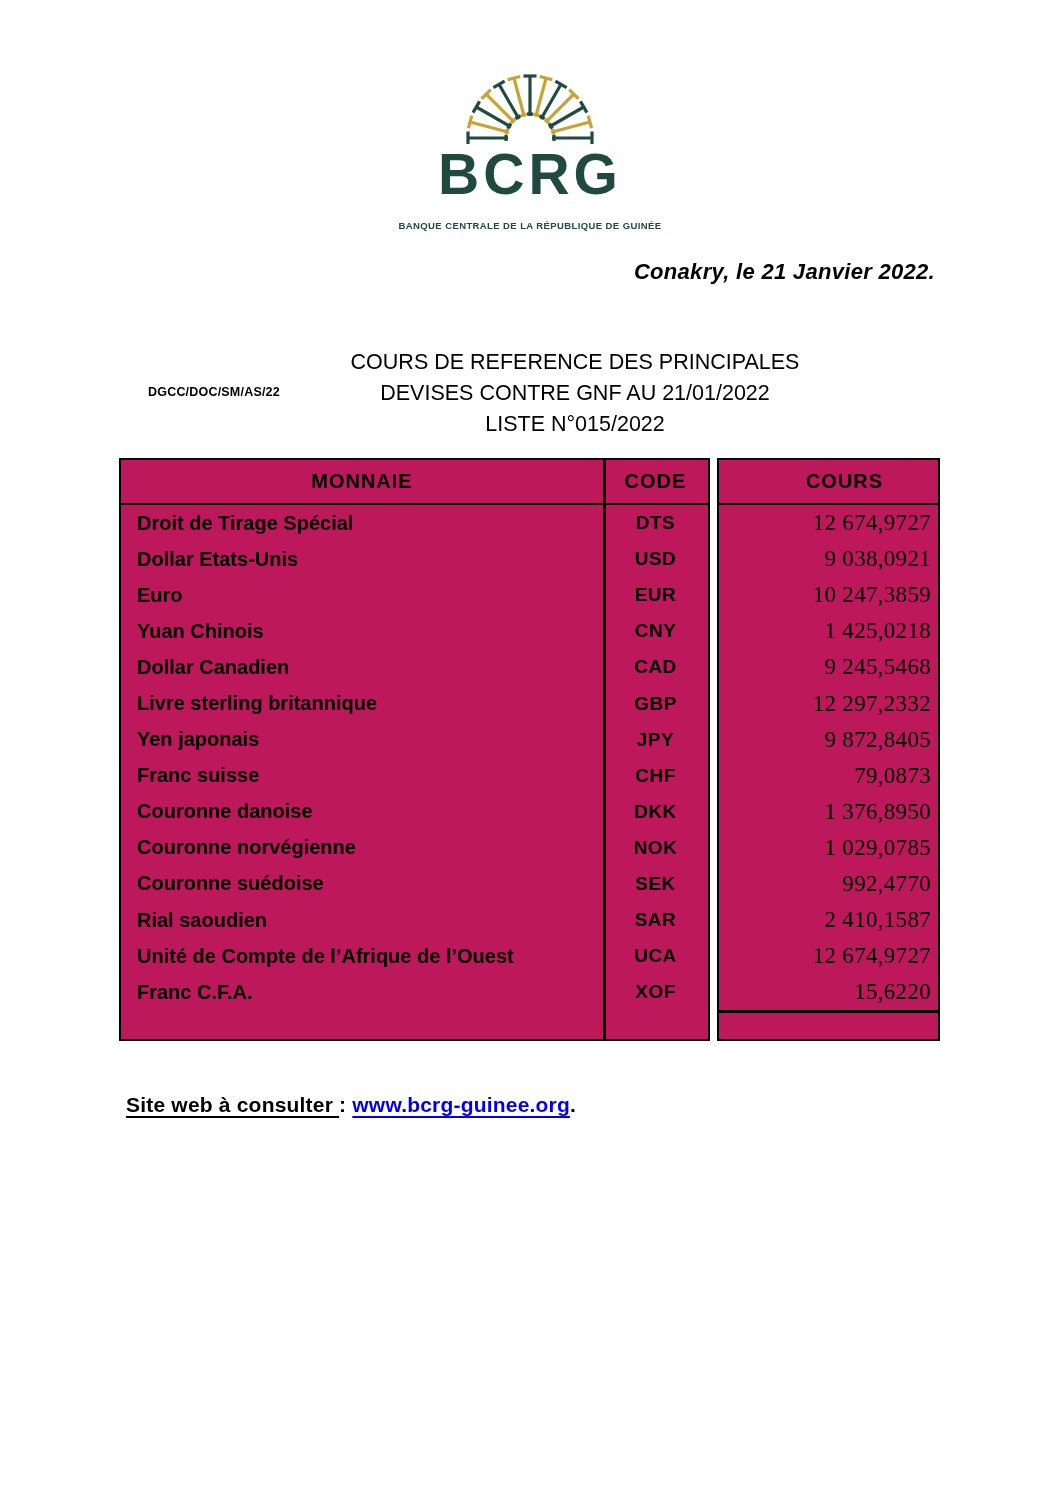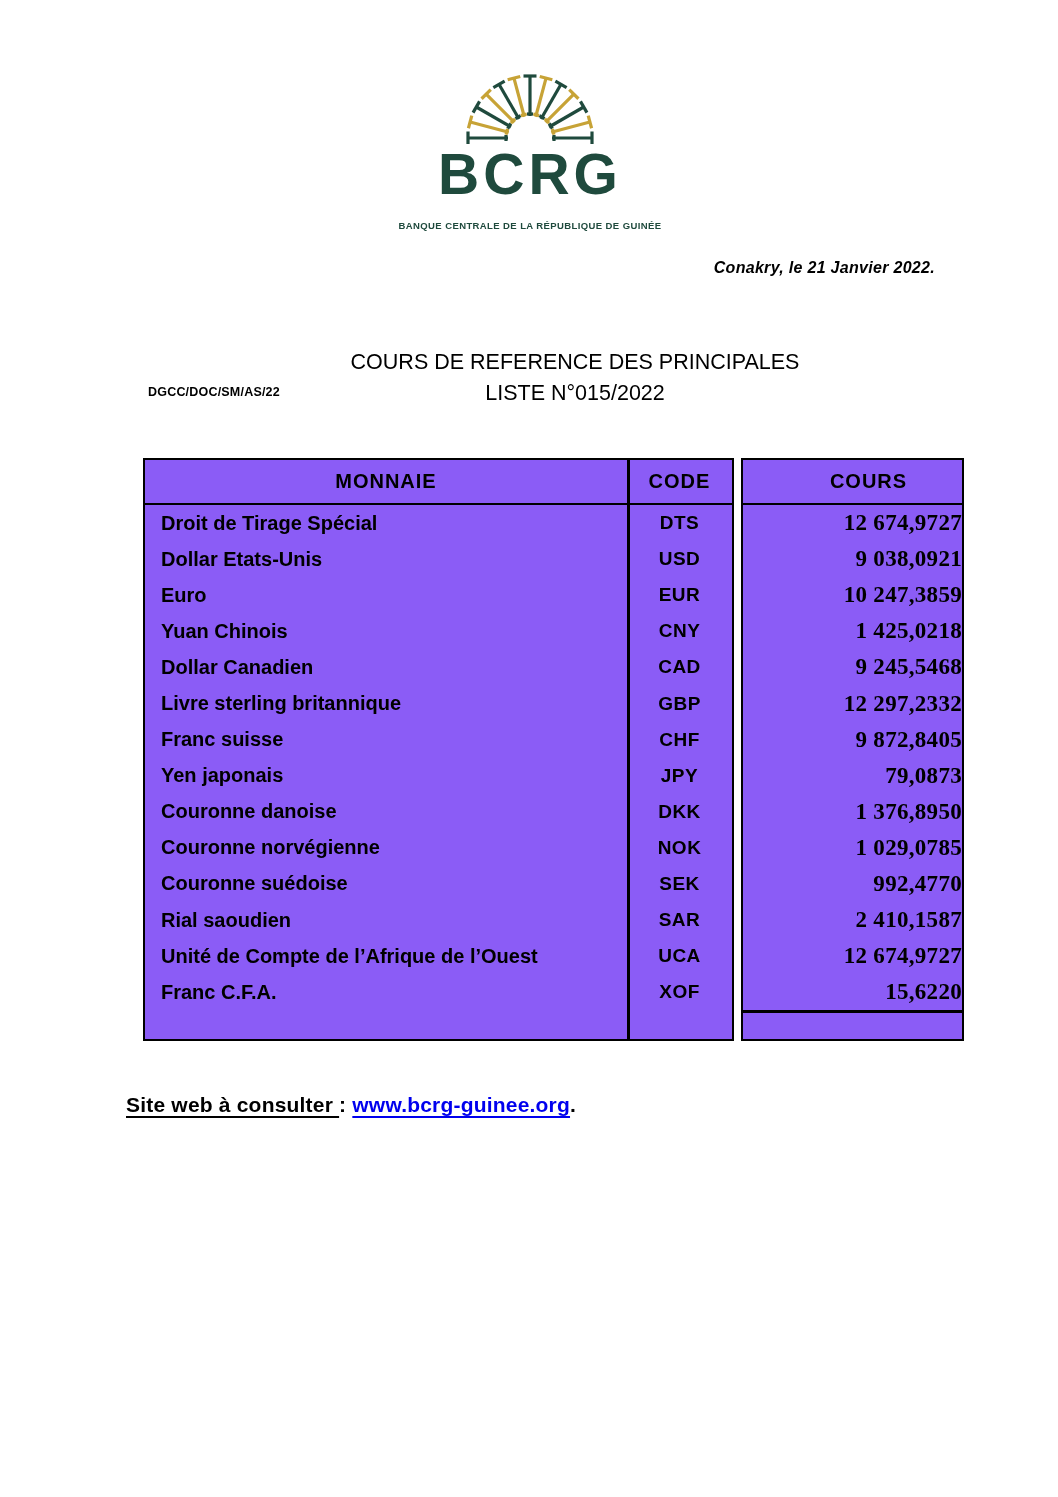--- a/index.html
+++ b/index.html
@@ -23,32 +23,32 @@
     margin-top:2px; font-size:57px; font-weight:bold; letter-spacing:4px;
     color:var(--brand-green); line-height:1.0;
   }
   .logo-fullname{
     margin-top:17px; font-size:9.5px; font-weight:bold; letter-spacing:0.4px;
     color:var(--brand-green); white-space:nowrap;
   }
   
   .date-line{
     position:absolute; top:259px; left:595px; width:340px; text-align:right;
-    font-size:16px; font-style:italic; font-weight:600; letter-spacing:0.3px;
+    font-size:22px; font-style:italic; font-weight:600; letter-spacing:0.3px;
   }
   .doc-ref{
     position:absolute; top:385px; left:148px;
     font-size:12.5px; font-weight:bold; letter-spacing:0.2px;
   }
   .doc-title{
     position:absolute; top:347px; left:275px; width:600px; text-align:center;
     font-size:21.5px; font-weight:normal; line-height:31px; letter-spacing:0px;
   }
   
-  .tbox{position:absolute; top:458px; border:2.5px solid var(--ink); background:#8b5cf6;margin-left:24px;}
+  .tbox{position:absolute; top:458px; border:2.5px solid var(--ink); background:#be185d;}
   .tbox-left{left:119px; width:591px; height:583px;}
   .tbox-right{left:717px; width:223px; height:583px;}
   .thead{
     height:45px; border-bottom:2.5px solid var(--ink);
     display:flex; align-items:center;
   }
   .thead .hcell{
     font-size:20px; font-weight:bold; letter-spacing:1px; text-align:center;
   }
   .hcell-monnaie{width:482px;}
@@ -62,22 +62,22 @@
   .cell-name{
     width:482px; padding-left:16px; font-size:20px; font-weight:bold;
     white-space:nowrap; letter-spacing:0px;
   }
   .cell-code{
     flex:1; text-align:center; font-size:19px; font-weight:bold; letter-spacing:0.5px;
   }
   .rows-right{position:relative; height:533px;}
   .vrow{
     height:36.1px; display:flex; align-items:center; justify-content:flex-end;
-    padding-right:0; font-family:"Liberation Serif", serif;
-    font-size:23px; font-weight:bold; letter-spacing:0.3px;
+    padding-right:7px; font-family:"Liberation Serif", serif;
+    font-size:23px; font-weight:normal; letter-spacing:0.3px;
   }
   .cours-bottom-line{
     position:absolute; left:0; right:0; top:505px; height:2.5px; background:var(--ink);
   }
   
   .website-note{
     position:absolute; top:1093px; left:126px;
     font-size:21px; font-weight:bold; letter-spacing:0.2px;
   }
   .website-note .lbl{
@@ -162,20 +162,21 @@
   <div class="logo-acronym">BCRG</div>
   <div class="logo-fullname">BANQUE CENTRALE DE LA RÉPUBLIQUE DE GUINÉE</div>
 </div>
 
 <div class="date-line">Conakry, le 21 Janvier 2022.</div>
 
 <div class="doc-ref">DGCC/DOC/SM/AS/22</div>
 
 <div class="doc-title">
   <div>COURS DE REFERENCE DES PRINCIPALES</div>
+  <div>DEVISES CONTRE GNF AU 21/01/2022</div>
   <div>LISTE N°015/2022</div>
 </div>
 
 <div class="tbox tbox-left">
   <div class="col-divider"></div>
   <div class="thead">
     <div class="hcell hcell-monnaie">MONNAIE</div>
     <div class="hcell hcell-code">CODE</div>
   </div>
   <div class="rows-left">
@@ -197,26 +198,26 @@
       </div>
       <div class="trow">
         <div class="cell-name">Dollar Canadien</div>
         <div class="cell-code">CAD</div>
       </div>
       <div class="trow">
         <div class="cell-name">Livre sterling britannique</div>
         <div class="cell-code">GBP</div>
       </div>
       <div class="trow">
+        <div class="cell-name">Yen japonais</div>
+        <div class="cell-code">JPY</div>
+      </div>
+      <div class="trow">
         <div class="cell-name">Franc suisse</div>
         <div class="cell-code">CHF</div>
-      </div>
-      <div class="trow">
-        <div class="cell-name">Yen japonais</div>
-        <div class="cell-code">JPY</div>
       </div>
       <div class="trow">
         <div class="cell-name">Couronne danoise</div>
         <div class="cell-code">DKK</div>
       </div>
       <div class="trow">
         <div class="cell-name">Couronne norvégienne</div>
         <div class="cell-code">NOK</div>
       </div>
       <div class="trow">

